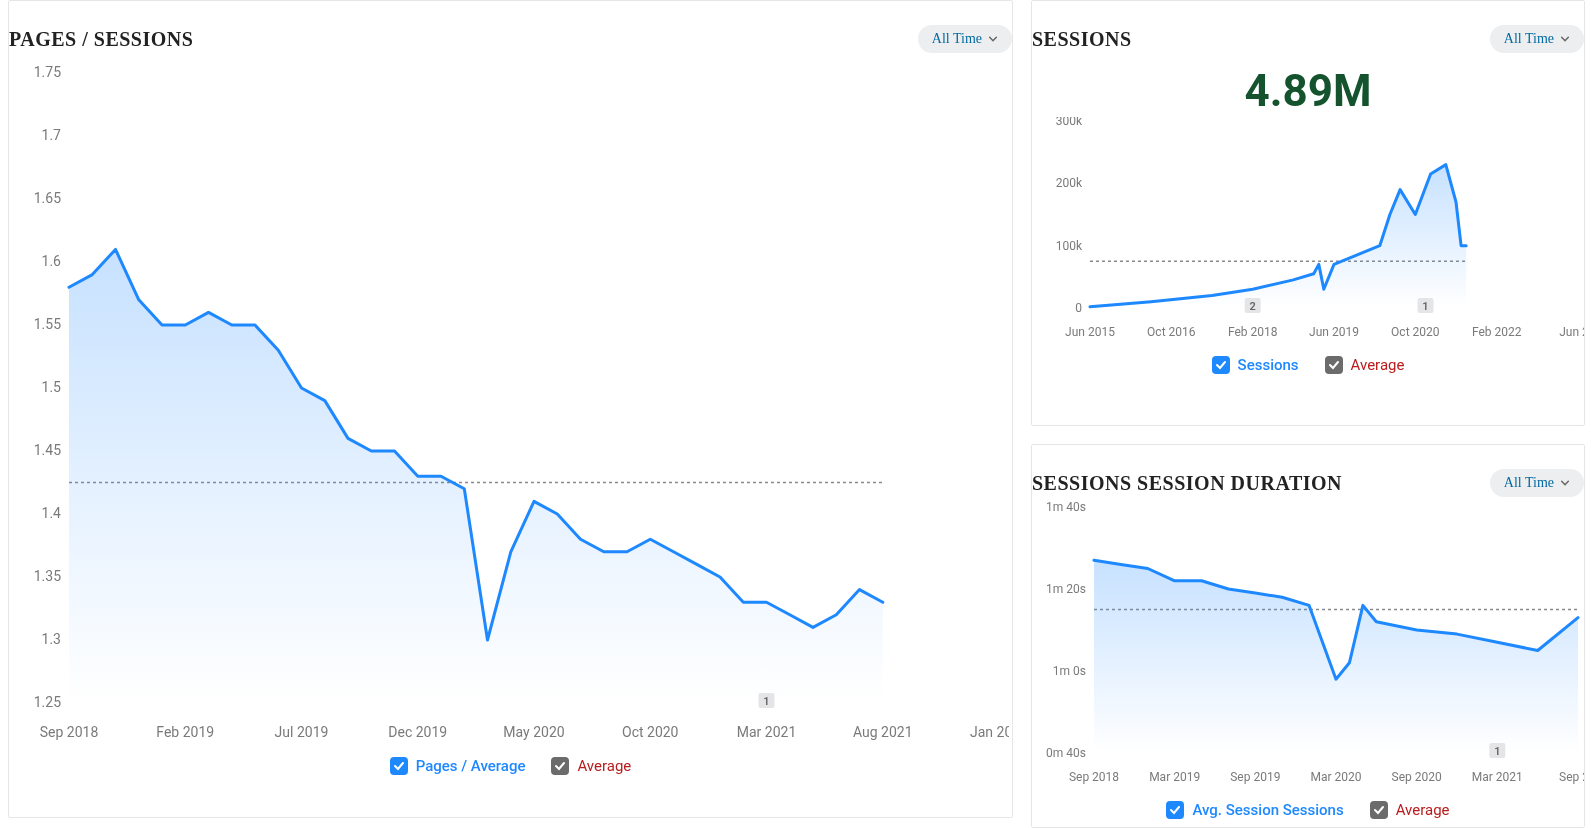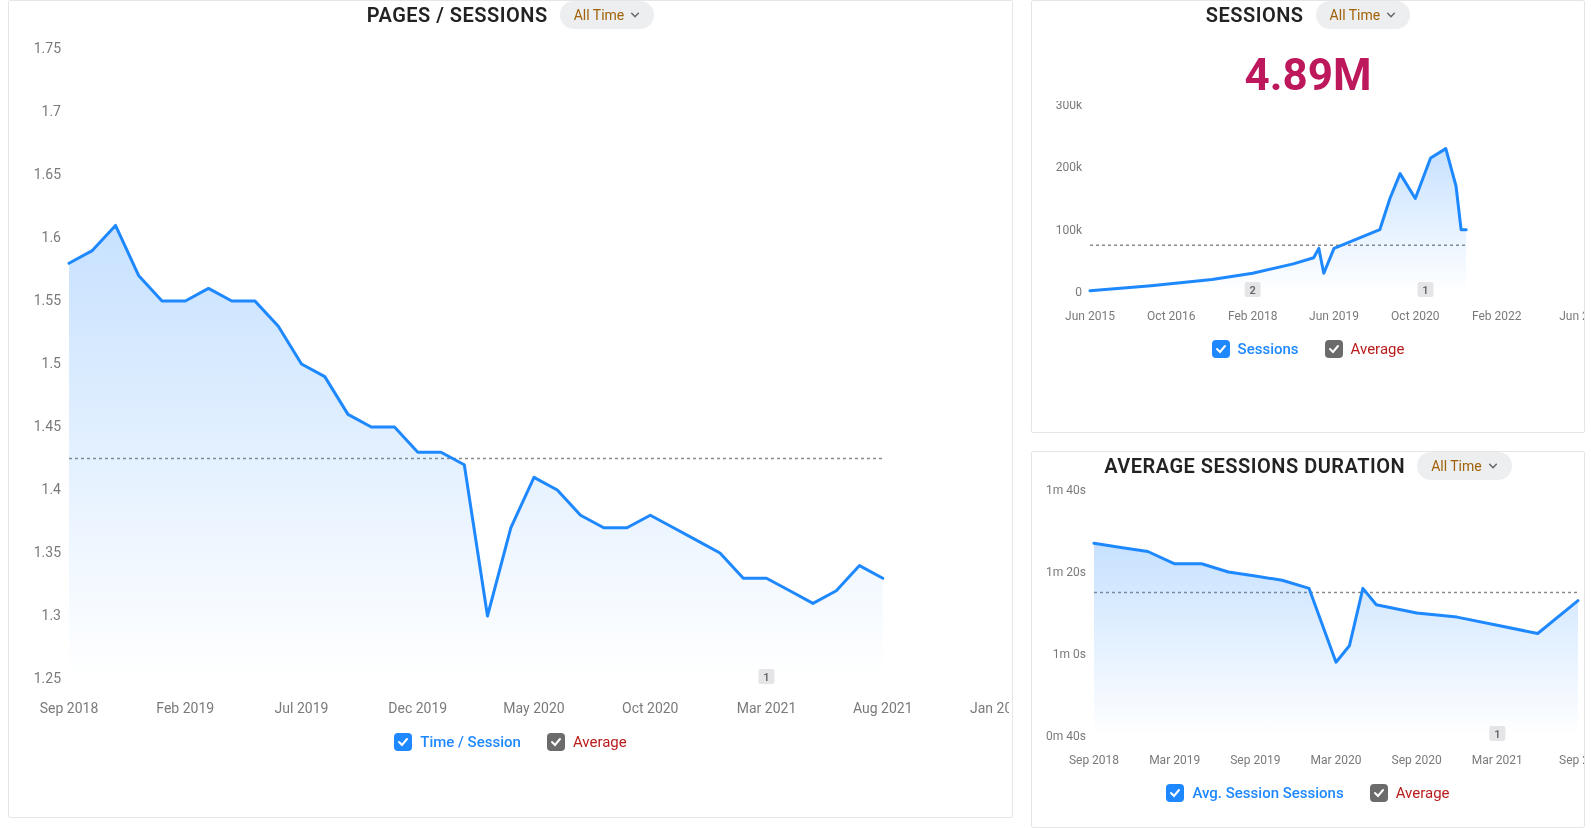--- a/index.html
+++ b/index.html
@@ -26,52 +26,54 @@
     box-sizing: border-box;
     position: relative;
   }
   .left { flex: 0 0 1005px; height: 818px; }
   .right-col { flex: 1; display:flex; flex-direction:column; gap:18px; }
   .right-top { height: 459px; }
   .right-bottom { height: 400px; }
 
   .card-header {
     display:flex;
-    justify-content:center;
+    justify-content:space-between;
     align-items:center;
     gap:12px;
+    padding-top: 24px;
+    font-family: Liberation Serif, serif;
   }
   .card-title {
     font-size: 20px;
     font-weight: 600;
     letter-spacing: 0.5px;
     color: #222;
   }
   .pill {
     display:inline-flex;
     align-items:center;
     gap:6px;
     background: #eceef0;
     border-radius: 16px;
     padding: 6px 14px;
     font-size: 14px;
-    color: #a16207;
+    color: #0369a1;
     cursor: pointer;
   }
   .pill .chev {
     width: 10px; height: 10px;
     display:inline-block;
   }
 
   .big-num {
     font-size: 44px;
     font-weight: 700;
-    color: #be185d;
+    color: #14532d;
     text-align:center;
-    margin-top: 20px;
+    margin-top: 12px;
   }
 
   .legend {
     display:flex;
     justify-content:center;
     gap:26px;
     font-size:15px;
     padding: 14px 0 8px 0;
   }
   .legend .item { display:flex; align-items:center; gap:8px; cursor:pointer; }
@@ -190,21 +192,21 @@
         <text x="757.5" y="652" text-anchor="middle" class="note-marker" font-weight="600">1</text>
       </svg>
 
     <div class="legend">
       <div class="item">
         <span class="cbx blue">
           <svg width="12" height="12" viewBox="0 0 12 12">
               <path d="M2 6 L5 9 L10 3" stroke="#fff" stroke-width="2" fill="none" stroke-linecap="round"></path>
             </svg>
         </span>
-        <span class="blue-lbl">Time / Session</span>
+        <span class="blue-lbl">Pages / Average</span>
       </div>
       <div class="item">
         <span class="cbx grey">
           <svg width="12" height="12" viewBox="0 0 12 12">
               <path d="M2 6 L5 9 L10 3" stroke="#fff" stroke-width="2" fill="none" stroke-linecap="round"></path>
             </svg>
         </span>
         <span class="grey-lbl">Average</span>
       </div>
     </div>
@@ -284,21 +286,21 @@
                 <path d="M2 6 L5 9 L10 3" stroke="#fff" stroke-width="2" fill="none" stroke-linecap="round"></path>
               </svg>
           </span>
           <span class="grey-lbl">Average</span>
         </div>
       </div>
     </div>
 
     <div class="card right-bottom">
       <div class="card-header">
-        <span class="card-title">AVERAGE SESSIONS DURATION</span>
+        <span class="card-title">SESSIONS SESSION DURATION</span>
         <span class="pill">
           <span>All Time</span>
           <span class="chev">
             <svg viewBox="0 0 12 12">
                 <path d="M2 4 L6 8 L10 4" stroke="#666" stroke-width="1.8" fill="none" stroke-linecap="round"></path>
               </svg>
           </span>
         </span>
       </div>
 

